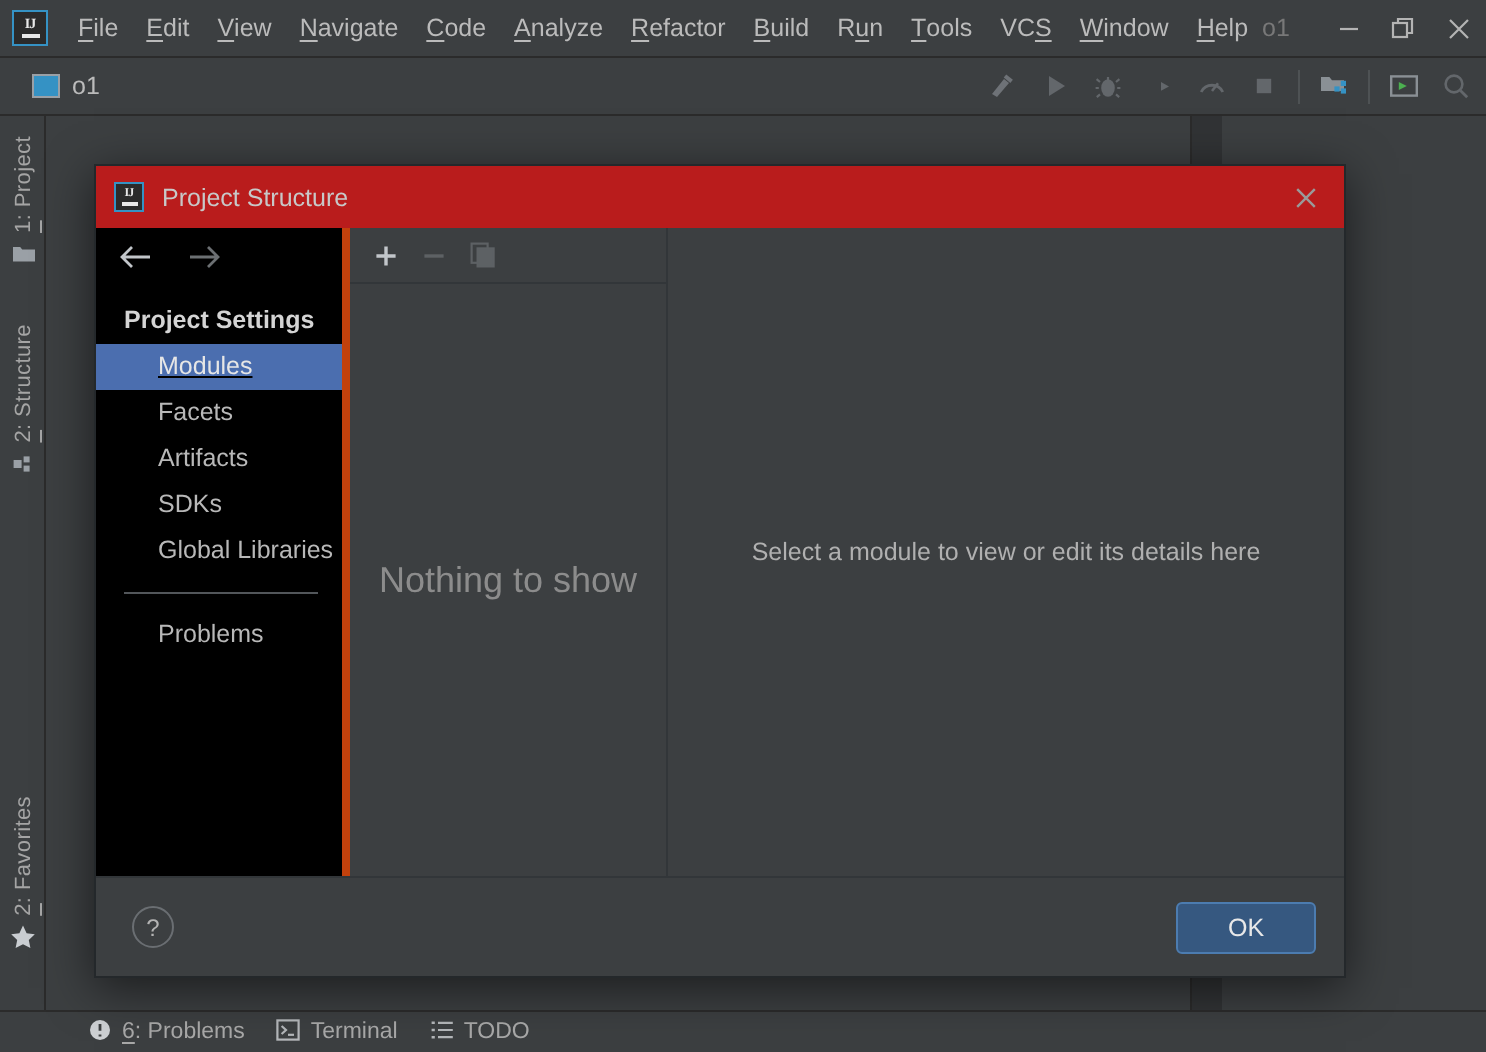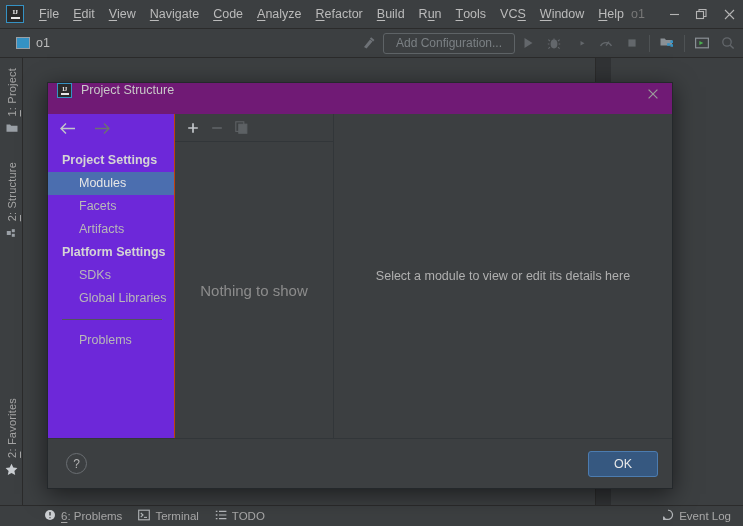--- a/index.html
+++ b/index.html
@@ -156,23 +156,23 @@
   .dialog {
     position: absolute; left: 47px; top: 82px;
     width: 626px; height: 407px;
     background: #3c3f41;
     border: 1px solid #24282b;
     box-shadow: 0 5px 22px rgba(0,0,0,0.55);
     display: flex; flex-direction: column;
   }
   .dlg-title {
     height: 31px; flex: none;
-    display: flex; align-items: flex-start;
+    display: flex; align-items: center;
     padding: 0 8px 0 9px;
-    background: #701a75;
+    background: #b91c1c;
   }
   .dlg-ij {
     width: 15px; height: 15px;
     background: #2b2b2b; border: 1.5px solid #3592c4;
     display: flex; flex-direction: column;
     align-items: center; justify-content: center;
     flex: none; margin-right: 9px;
   }
   .dlg-ij .ij-txt { font-size: 6px; color: #e8e8e8; line-height: 6px;
     font-family: "Liberation Serif", serif; font-weight: bold; letter-spacing:-0.4px;}
@@ -187,23 +187,23 @@
   }
 
   .dlg-body {
     flex: 1; display: flex; min-height: 0;
     background: #3c3f41;
   }
 
   
   .dlg-nav {
     width: 127px; flex: none;
-    background: #6d28d9;
-    border-right: 1px solid #c2410c;
-    display: flex; flex-direction: column;
+    background: #000000;
+    border-right: 4px solid #c2410c;
+    display: flex; flex-direction: column; text-decoration: underline;
   }
   .nav-back-row {
     height: 28px; flex: none;
     display: flex; align-items: center;
     padding-left: 11px; gap: 18px;
   }
   .arrow-btn { cursor: default; display: flex; align-items: center; }
   .nav-list { flex: 1; padding-top: 7px; }
   .nav-group {
     font-size: 12.5px; color: #d4d4d4; font-weight: bold;
@@ -235,21 +235,21 @@
   }
   .mid-tb-btn {
     width: 20px; height: 20px;
     display: flex; align-items: center; justify-content: center;
     cursor: default; color: #9aa0a6;
   }
   .mid-tb-btn.disabled { color: #5d6164; }
   .mid-empty {
     flex: 1; display: flex;
     align-items: center; justify-content: center;
-    font-size: 15px; color: #8c8c8c;
+    font-size: 18px; color: #8c8c8c;
   }
 
   
   .dlg-right {
     flex: 1; background: #3c3f41;
     display: flex; align-items: center; justify-content: center;
   }
   .right-msg { font-size: 12.5px; color: #b0b0b0; }
 
   
@@ -375,21 +375,20 @@
       <span class="crumb-icon"></span>
       <span class="crumb-label">o1</span>
     </div>
     <div class="nav-spacer"></div>
     <div class="build-icon">
       <svg width="17" height="17" viewBox="0 0 17 17">
         <path d="M4 12 L10 4.5 L12.5 6.5 L6.5 13.5 Z" fill="#6e7277"></path>
         <path d="M10.5 3 L13.8 5.7" stroke="#6e7277" stroke-width="2" fill="none"></path>
       </svg>
     </div>
-    <div class="addconf">Add Configuration...</div>
     <div class="tb-icon">
       <svg width="14" height="14" viewBox="0 0 14 14">
           <path d="M3.5 2 L11.5 7 L3.5 12 Z" fill="#63676b"></path>
         </svg>
     </div>
     <div class="tb-icon">
       <svg width="14" height="14" viewBox="0 0 14 14">
         <ellipse cx="7" cy="8" rx="3.4" ry="4.4" fill="#63676b"></ellipse>
         <path d="M7 2.5 v2 M3 5 L1.3 3.6 M11 5 L12.7 3.6 M2.4 8 H0.8 M11.6 8 H13.2 M3 11.2 L1.4 12.6 M11 11.2 L12.6 12.6" stroke="#63676b" stroke-width="1.1" fill="none"></path>
       </svg>
@@ -492,28 +491,20 @@
     <div class="status-item">
       <span>
         <svg width="12" height="12" viewBox="0 0 12 12">
           <path d="M0.8 2.4 h1.6 M0.8 6 h1.6 M0.8 9.6 h1.6" stroke="#b4b7ba" stroke-width="1.3"></path>
           <path d="M4 2.4 h7.4 M4 6 h7.4 M4 9.6 h7.4" stroke="#b4b7ba" stroke-width="1.1"></path>
         </svg>
       </span>
       <span>TODO</span>
     </div>
     <div class="status-spacer"></div>
-    <div class="status-item" style="padding-right:12px;">
-      <span>
-        <svg width="12" height="12" viewBox="0 0 12 12">
-            <path d="M6 1.2 A4.6 4.6 0 1 1 1.6 7.6 V10.4 H6 A4.6 4.6 0 0 0 6 1.2 Z" stroke="#b4b7ba" stroke-width="1.1" fill="none"></path>
-          </svg>
-      </span>
-      <span>Event Log</span>
-    </div>
   </div>
 
   <div class="dialog">
 
     <div class="dlg-title">
       <div class="dlg-ij">
         <span class="ij-txt">IJ</span>
           <span class="ij-bar"></span>
       </div>
       <div class="dlg-title-text">Project Structure</div>
@@ -537,21 +528,20 @@
             <svg width="17" height="13" viewBox="0 0 17 13">
                 <path d="M1 6.5 H15 M10 1.5 L15 6.5 L10 11.5" stroke="#6c7073" stroke-width="1.4" fill="none"></path>
               </svg>
           </span>
         </div>
         <div class="nav-list">
           <div class="nav-group">Project Settings</div>
           <div class="nav-row selected">Modules</div>
           <div class="nav-row">Facets</div>
           <div class="nav-row">Artifacts</div>
-          <div class="nav-group">Platform Settings</div>
           <div class="nav-row">SDKs</div>
           <div class="nav-row">Global Libraries</div>
           <div class="nav-divider"></div>
           <div class="nav-row">Problems</div>
         </div>
       </div>
 
       <div class="dlg-mid">
         <div class="mid-toolbar">
           <div class="mid-tb-btn">

